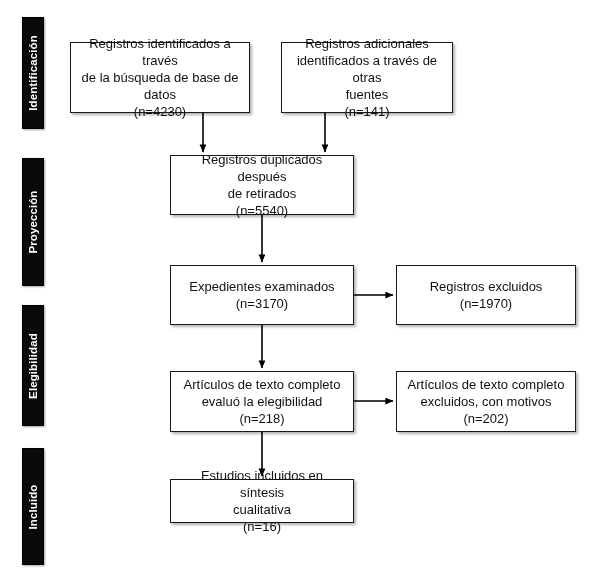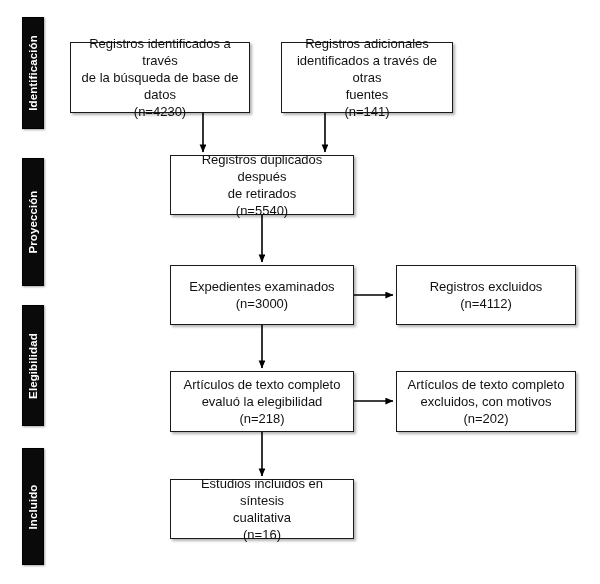--- a/index.html
+++ b/index.html
@@ -115,36 +115,36 @@
 fuentes
 (n=141)</div>
       </div>
       <div class="node" style="left: 170px; top: 155px; width: 184px; height: 60px; background: rgb(255, 255, 255); border-color: rgb(26, 26, 26);">
         <div class="node-text">Registros duplicados después
 de retirados
 (n=5540)</div>
       </div>
       <div class="node" style="left: 170px; top: 265px; width: 184px; height: 60px; background: rgb(255, 255, 255); border-color: rgb(26, 26, 26);">
         <div class="node-text">Expedientes examinados
-(n=3000)</div>
+(n=3170)</div>
       </div>
       <div class="node" style="left: 396px; top: 265px; width: 180px; height: 60px; background: rgb(255, 255, 255); border-color: rgb(26, 26, 26);">
         <div class="node-text">Registros excluidos
-(n=4112)</div>
+(n=1970)</div>
       </div>
       <div class="node" style="left: 170px; top: 371px; width: 184px; height: 61px; background: rgb(255, 255, 255); border-color: rgb(26, 26, 26);">
         <div class="node-text">Artículos de texto completo
 evaluó la elegibilidad
 (n=218)</div>
       </div>
       <div class="node" style="left: 396px; top: 371px; width: 180px; height: 61px; background: rgb(255, 255, 255); border-color: rgb(26, 26, 26);">
         <div class="node-text">Artículos de texto completo
 excluidos, con motivos
 (n=202)</div>
       </div>
-      <div class="node" style="left: 170px; top: 479px; width: 184px; height: 60px; background: rgb(255, 255, 255); border-color: rgb(26, 26, 26);">
+      <div class="node" style="left: 170px; top: 479px; width: 184px; height: 44px; background: rgb(255, 255, 255); border-color: rgb(26, 26, 26);">
         <div class="node-text">Estudios incluidos en síntesis
 cualitativa
 (n=16)</div>
       </div>
     </div>
 
 </div>
 
 </body></html>

